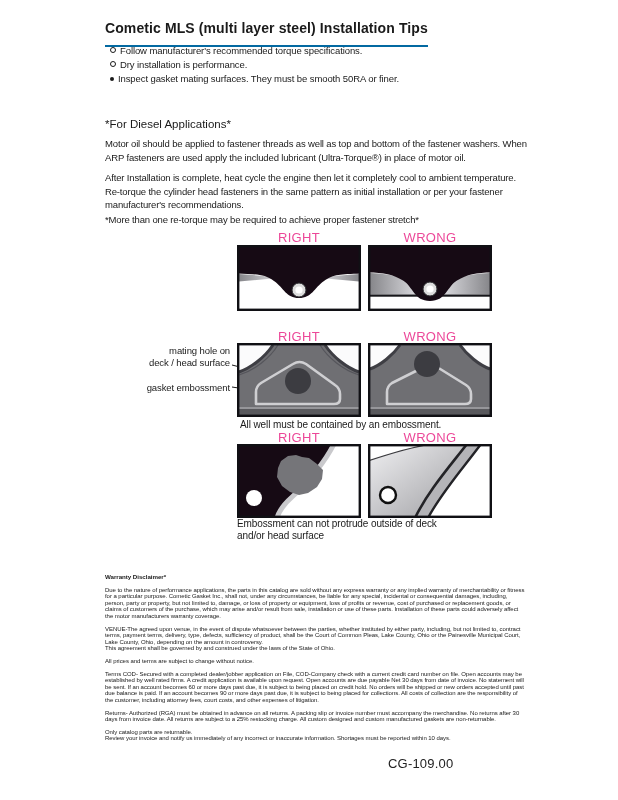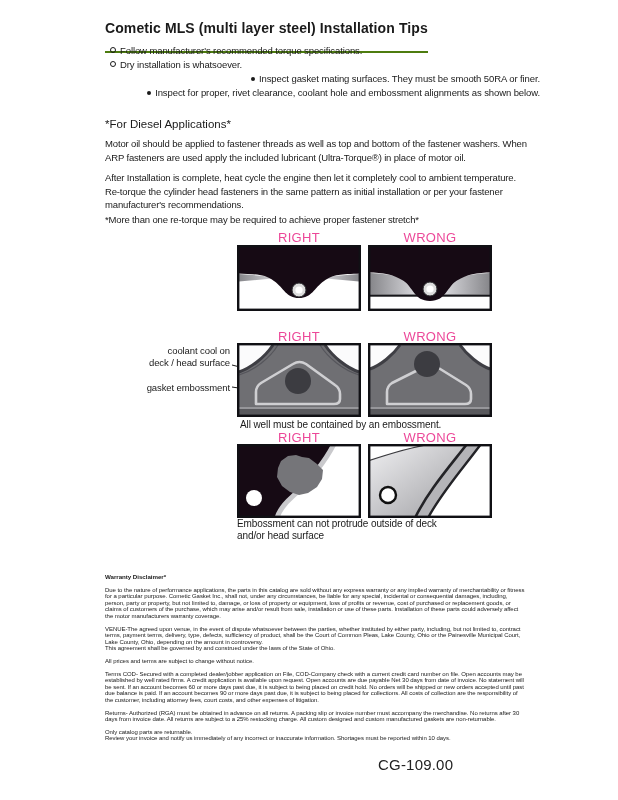--- a/index.html
+++ b/index.html
@@ -1,47 +1,47 @@
 <!DOCTYPE html>
 <html><head>
 <meta charset="utf-8">
 <style>
   html,body{margin:0;padding:0;background:#ffffff;}
   .page{position:relative;width:618px;height:800px;background:#ffffff;overflow:hidden;
         font-family:"Liberation Sans", sans-serif;color:#1a1a1a;}
   .abs{position:absolute;}
   .pre{white-space:pre-line;}
 
-  .title{left:105px;top:20px;font-size:14px;font-weight:bold;border-bottom:2px solid #4d7c0f;
-         padding-bottom:15px;letter-spacing:0.1px;}
+  .title{left:105px;top:20px;font-size:14px;font-weight:bold;border-bottom:2px solid #0369a1;
+         padding-bottom:9px;letter-spacing:0.1px;}
 
   .bullets{left:110px;top:44px;width:430px;font-size:9.5px;line-height:14px;letter-spacing:-0.1px;}
   .b-row{display:flex;align-items:baseline;}
   .ring{display:inline-block;width:4px;height:4px;border:1px solid #1a1a1a;border-radius:50%;
         margin-right:4px;position:relative;top:-1px;flex:0 0 auto;}
   .dot{display:inline-block;width:4px;height:4px;background:#1a1a1a;border-radius:50%;
        margin-right:4px;position:relative;top:-1px;flex:0 0 auto;}
-  .sub{margin-left:20px;justify-content:flex-end;}
+  .sub{}
 
   .h2{left:105px;top:118px;font-size:11.5px;font-weight:normal;}
   .para{left:105px;width:428px;font-size:9.5px;line-height:13.5px;letter-spacing:-0.15px;}
   .p1{top:137px;} .p2{top:171px;} .note{top:213px;}
 
   .dglabel{width:124px;text-align:center;font-size:13px;letter-spacing:0.3px;color:#ec4899;}
   .panel{width:124px;}
   .colL{left:237px;} .colR{left:368px;}
   .caption{font-size:10px;line-height:11.5px;letter-spacing:-0.1px;}
 
   .ann{width:125px;left:105px;text-align:right;font-size:9.5px;line-height:11.5px;letter-spacing:-0.1px;}
 
   .disc{left:105px;top:574px;width:420px;font-size:6px;line-height:6.6px;letter-spacing:-0.05px;}
   .disc h3{font-size:6.2px;margin:0 0 6px 0;}
   .disc p{margin:0 0 6px 0;}
 
-  .footer{left:378px;top:756px;font-size:15px;letter-spacing:0.2px;color:#222;}
+  .footer{left:388px;top:756px;font-size:13px;letter-spacing:0.2px;color:#222;}
   svg{display:block;}
 </style>
 </head>
 <body>
 
 <div class="page">
 
   <svg width="0" height="0" style="position:absolute" aria-hidden="true">
     <defs>
       <linearGradient id="gDeckL" x1="0" y1="0" x2="1" y2="0">
@@ -61,29 +61,25 @@
 
   <div class="abs title">Cometic MLS (multi layer steel) Installation Tips</div>
 
   <div class="abs bullets">
     <div class="b-row">
       <span class="ring"></span>
       <span>Follow manufacturer's recommended torque specifications.</span>
       </div>
     <div class="b-row">
       <span class="ring"></span>
-      <span>Dry installation is whatsoever.</span>
+      <span>Dry installation is performance.</span>
       </div>
     <div class="b-row sub">
       <span class="dot"></span>
       <span>Inspect gasket mating surfaces.  They must be smooth 50RA or finer.</span>
-      </div>
-    <div class="b-row sub">
-      <span class="dot"></span>
-      <span>Inspect for proper, rivet clearance, coolant hole and embossment alignments as shown below.</span>
       </div>
   </div>
 
   <div class="abs h2">*For Diesel Applications*</div>
   <div class="abs para p2">After Installation is complete, heat cycle the engine then let it completely cool to ambient temperature. Re-torque the cylinder head fasteners in the same pattern as initial installation or per your fastener manufacturer's recommendations.</div>
   <div class="abs para p1">Motor oil should be applied to fastener threads as well as top and bottom of the fastener washers. When ARP fasteners are used apply the included lubricant (Ultra-Torque®) in place of motor oil.</div>
   <div class="abs para note">*More than one re-torque may be required to achieve proper fastener stretch*</div>
 
   <div class="abs dglabel colL" style="top:230px">RIGHT</div>
   <div class="abs dglabel colR" style="top:230px">WRONG</div>
@@ -108,21 +104,21 @@
       <path d="M0,0 H124 V27.5 C108,27.5 99,29.5 89,35.5 C79,41.5 78,56 62,56 C46,56 45,41.5 35,35.5 C25,29.5 16,27.5 0,27.5 Z" fill="#160a14"></path>
       <circle cx="62" cy="44" r="7" fill="#dcdcdc" stroke="#2a2a2e" stroke-width="1"></circle>
       <circle cx="62" cy="44" r="3.6" fill="#ffffff"></circle>
       <rect x="1.2" y="1.2" width="121.6" height="63.6" fill="none" stroke="#101014" stroke-width="2.4"></rect>
     </svg>
   </div>
 
   <div class="abs dglabel colL" style="top:329px">RIGHT</div>
   <div class="abs dglabel colR" style="top:329px">WRONG</div>
 
-  <div class="abs ann pre" style="top:345px">coolant cool on
+  <div class="abs ann pre" style="top:345px">mating hole on
 deck / head surface</div>
   <div class="abs ann" style="top:382px">gasket embossment</div>
 
   <svg class="abs" style="left:105px;top:340px" width="200" height="70">
     <line x1="127" y1="25" x2="186" y2="40" stroke="#1a1a1a" stroke-width="1"></line>
     <line x1="127" y1="47" x2="165" y2="53" stroke="#1a1a1a" stroke-width="1"></line>
   </svg>
 
   <div class="abs panel colL" style="top:343px">
     <svg width="124" height="74" viewBox="0 0 124 74">

